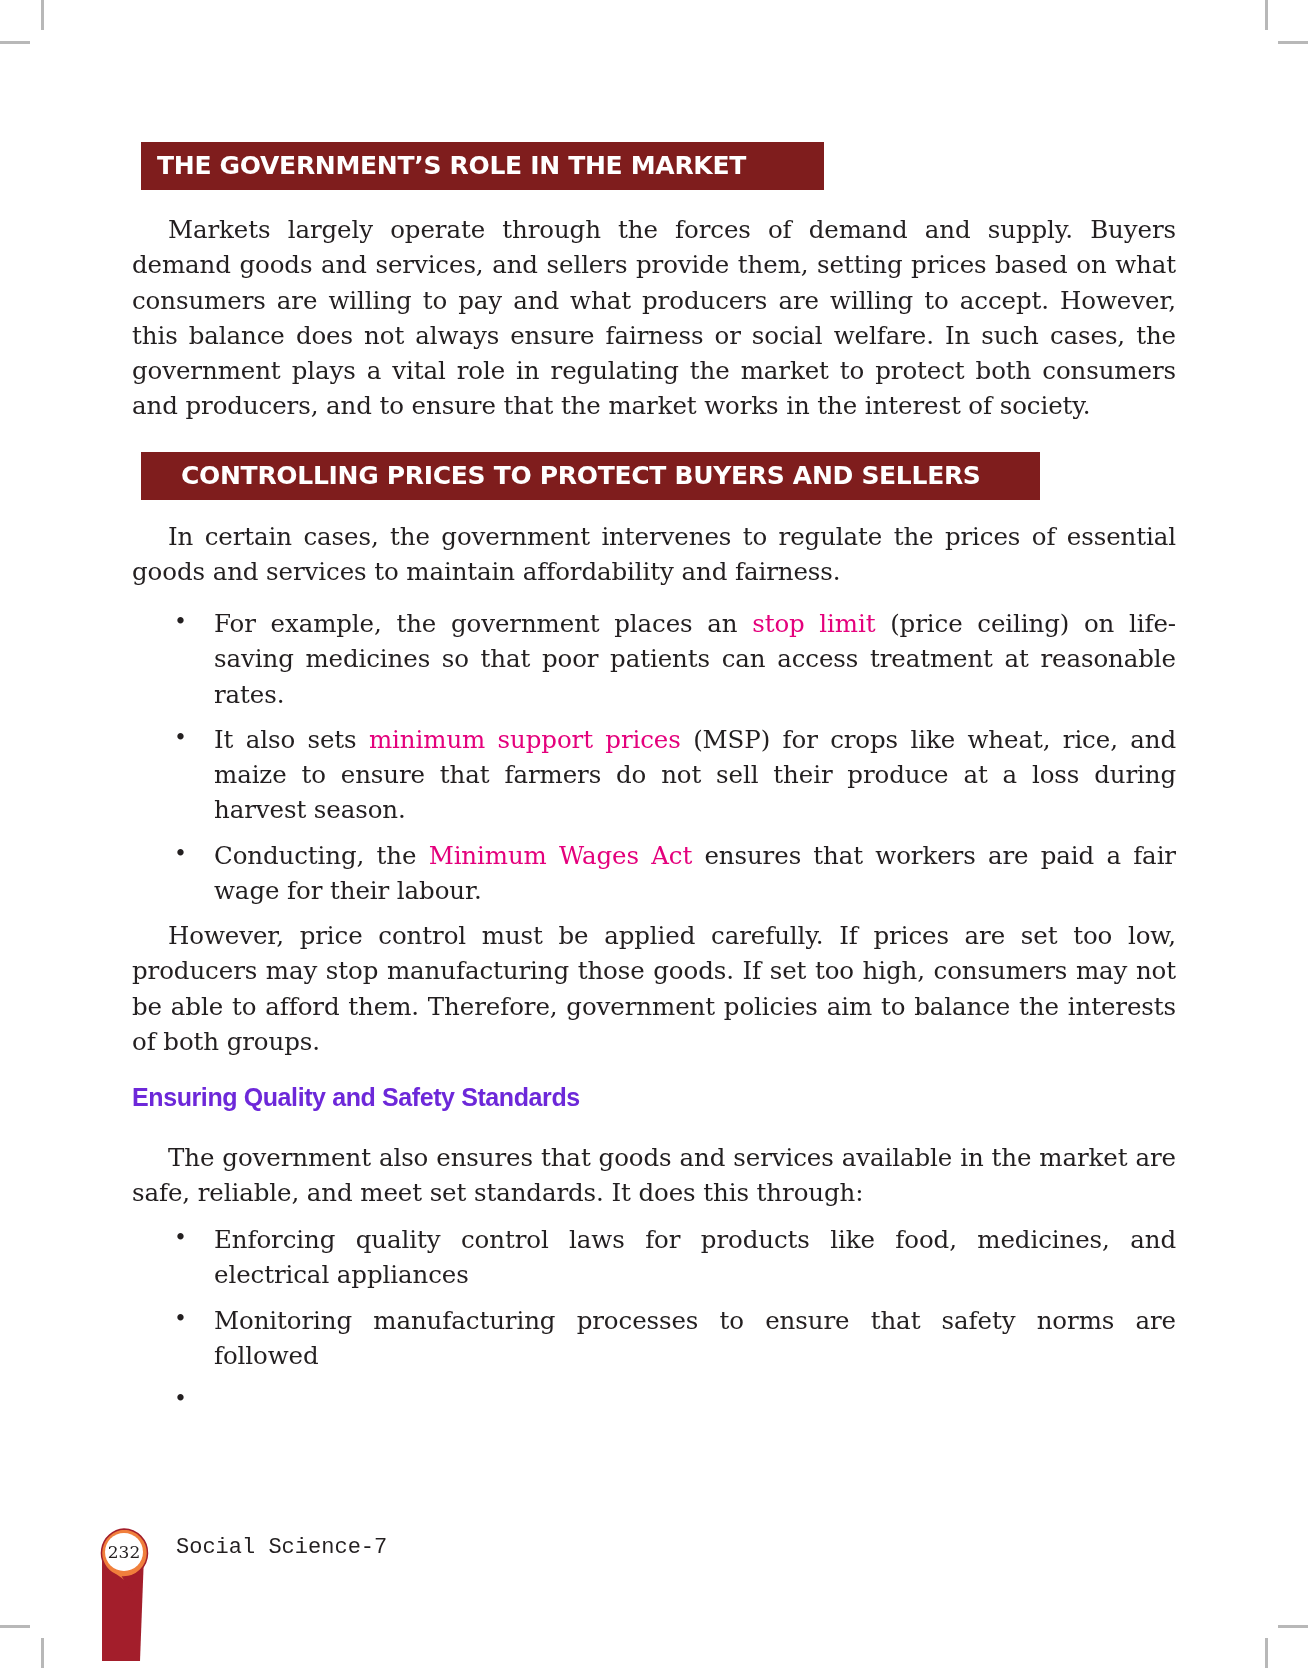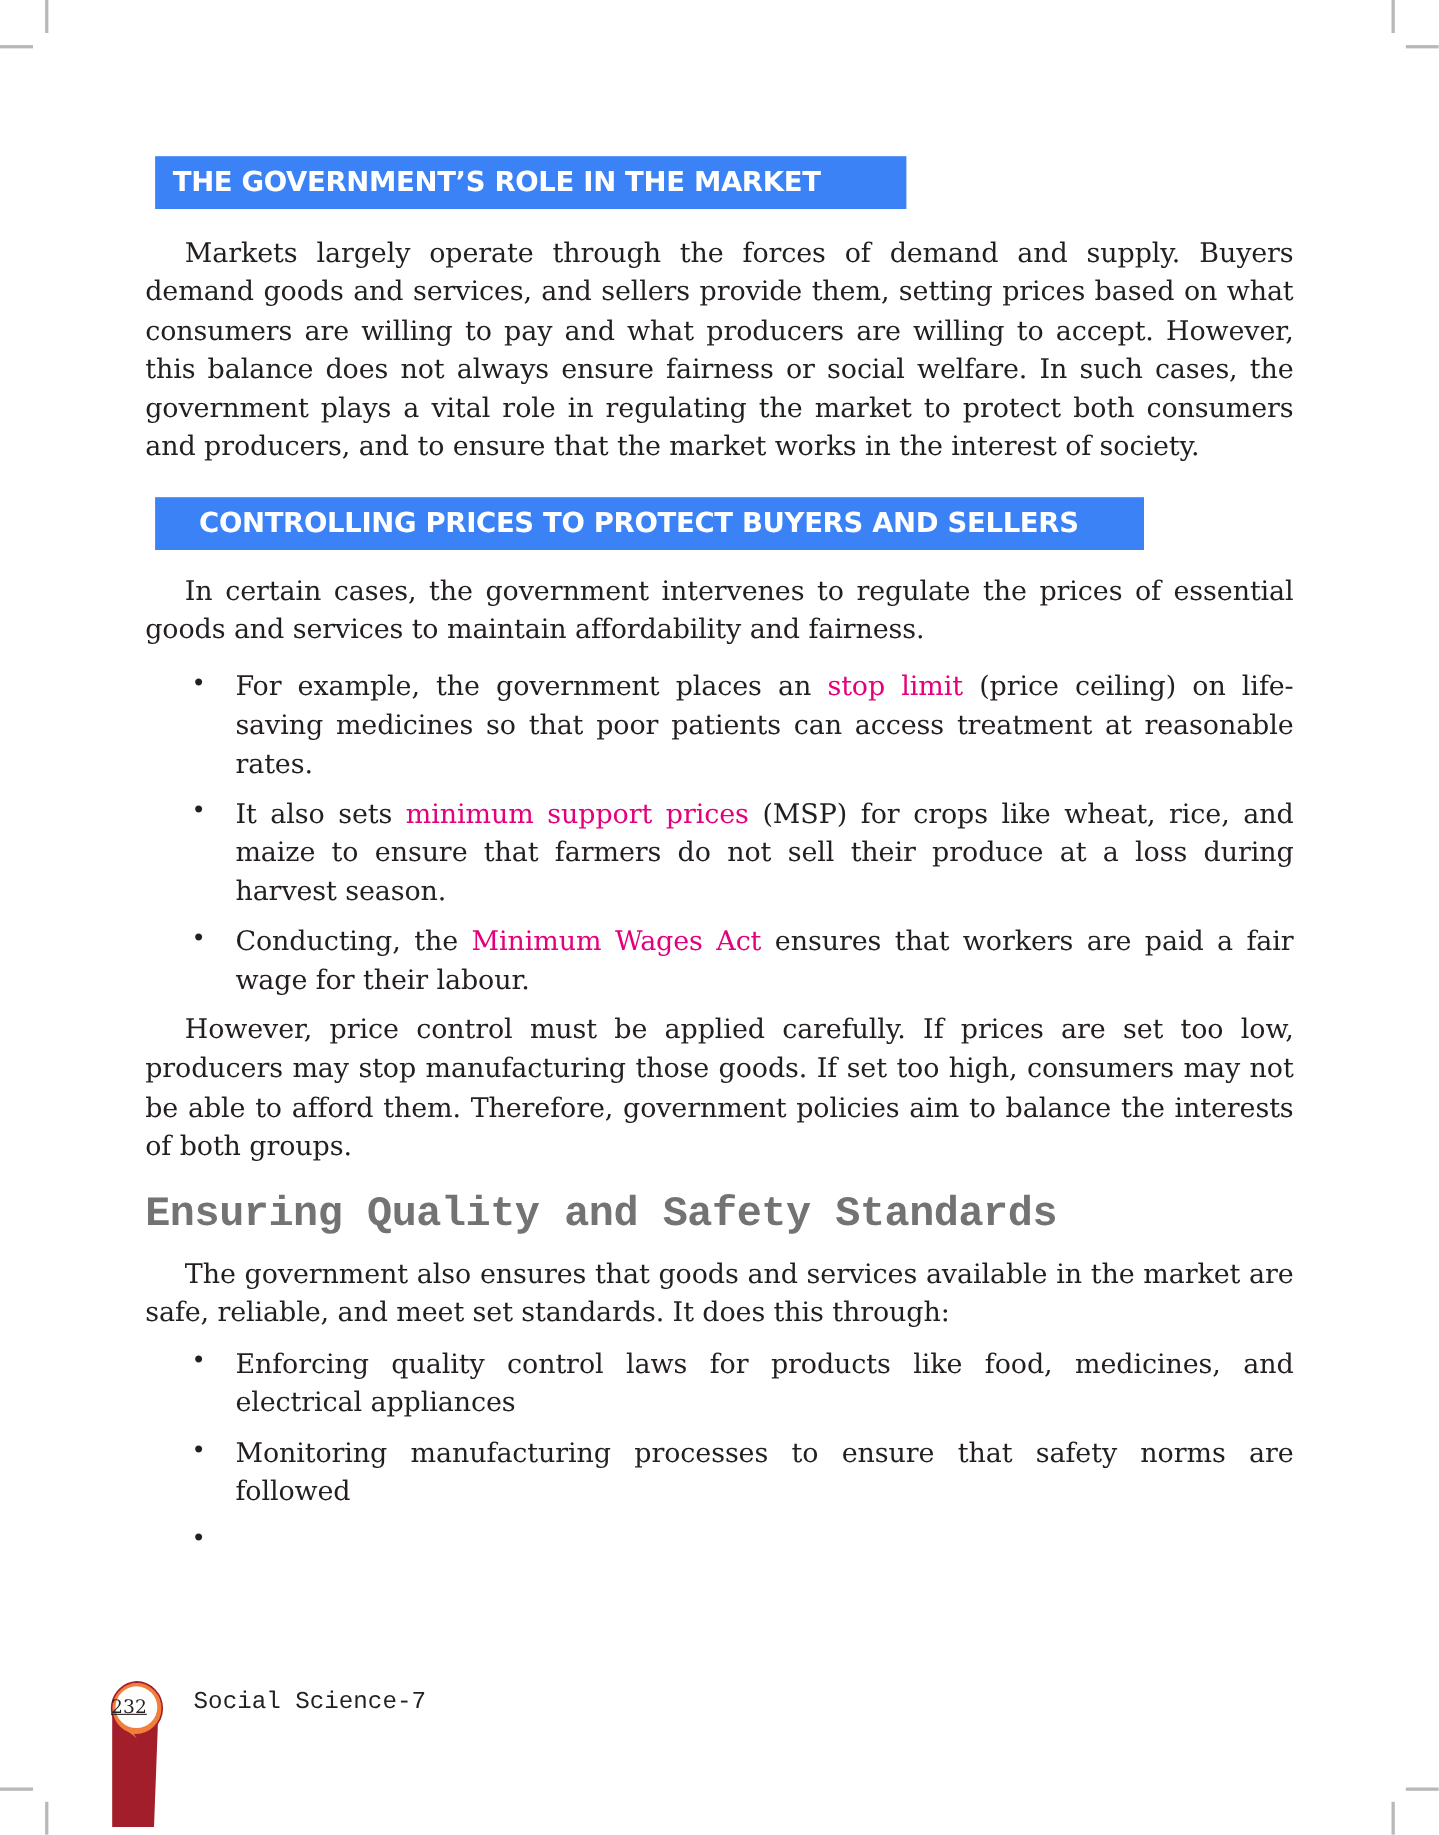--- a/index.html
+++ b/index.html
@@ -1,37 +1,37 @@
 <!DOCTYPE html>
 <html><head>
   <meta charset="utf-8">
   <style>
     html, body { margin: 0; padding: 0; background: #ffffff; }
     body { width: 1308px; height: 1668px; position: relative; overflow: hidden;
            font-family: "DejaVu Serif", "Liberation Serif", serif; color: #231f20; }
     .crop { position: absolute; background: #b8b8b8; }
-    .bar-heading { position: absolute; left: 141px; height: 48px; background: #3b82f6;
+    .bar-heading { position: absolute; left: 141px; height: 48px; background: #7f1d1d;
                    color: #ffffff; font-family: "DejaVu Sans", "Liberation Sans", sans-serif;
                    font-weight: bold; font-size: 25px; line-height: 48px; padding: 0 34px 0 16px;
                    letter-spacing: -0.3px; white-space: nowrap; box-sizing: border-box; }
     #h1 { top: 142px; width: 683px; }
     #h2 { top: 452px; width: 899px; padding-left: 40px; }
     .para { position: absolute; left: 132px; width: 1044px; font-size: 24.5px; line-height: 35.3px;
             text-align: justify; text-indent: 36px; margin: 0; letter-spacing: -0.1px; }
     .bullets { position: absolute; left: 132px; width: 1044px; margin: 0; padding: 0; list-style: none; }
     .bullets li { position: relative; padding-left: 82px; font-size: 24.5px; line-height: 35.3px;
                   text-align: justify; margin-bottom: 10px; letter-spacing: -0.1px; }
     .bullets li .dot { position: absolute; left: 42px; top: -2px; font-size: 22px; }
     .hl { color: #e4007c; }
-    .red-heading { position: absolute; left: 132px; top: 1083px; font-size: 38px; font-weight: bold;
-                   color: #737373; margin: 0; font-family: Liberation Mono, monospace;
+    .red-heading { position: absolute; left: 132px; top: 1083px; font-size: 25px; font-weight: bold;
+                   color: #6d28d9; margin: 0; font-family: Liberation Sans, sans-serif;
                    letter-spacing: -0.4px; }
     .footer-tab { position: absolute; left: 102px; top: 1530px; width: 40px; height: 130px; }
     .page-num { position: absolute; left: 100px; top: 1528px; width: 46px; height: 46px;
-                font-size: 17px; line-height: 46px; text-align: left; color: #231f20; text-decoration: underline; }
+                font-size: 17px; line-height: 46px; text-align: center; color: #231f20; }
     .footer-title { position: absolute; left: 176px; top: 1535px; font-size: 22px; color: #231f20; font-family: Liberation Mono, monospace; }
   </style>
 </head>
 <body>
 
 <div class="crop" style="left:41px;top:0;width:3px;height:30px;"></div>
 <div class="crop" style="left:0;top:41px;width:30px;height:3px;"></div>
 <div class="crop" style="left:1265px;top:0;width:3px;height:30px;"></div>
 <div class="crop" style="left:1278px;top:41px;width:30px;height:3px;"></div>
 <div class="crop" style="left:1278px;top:1625px;width:30px;height:3px;"></div>

